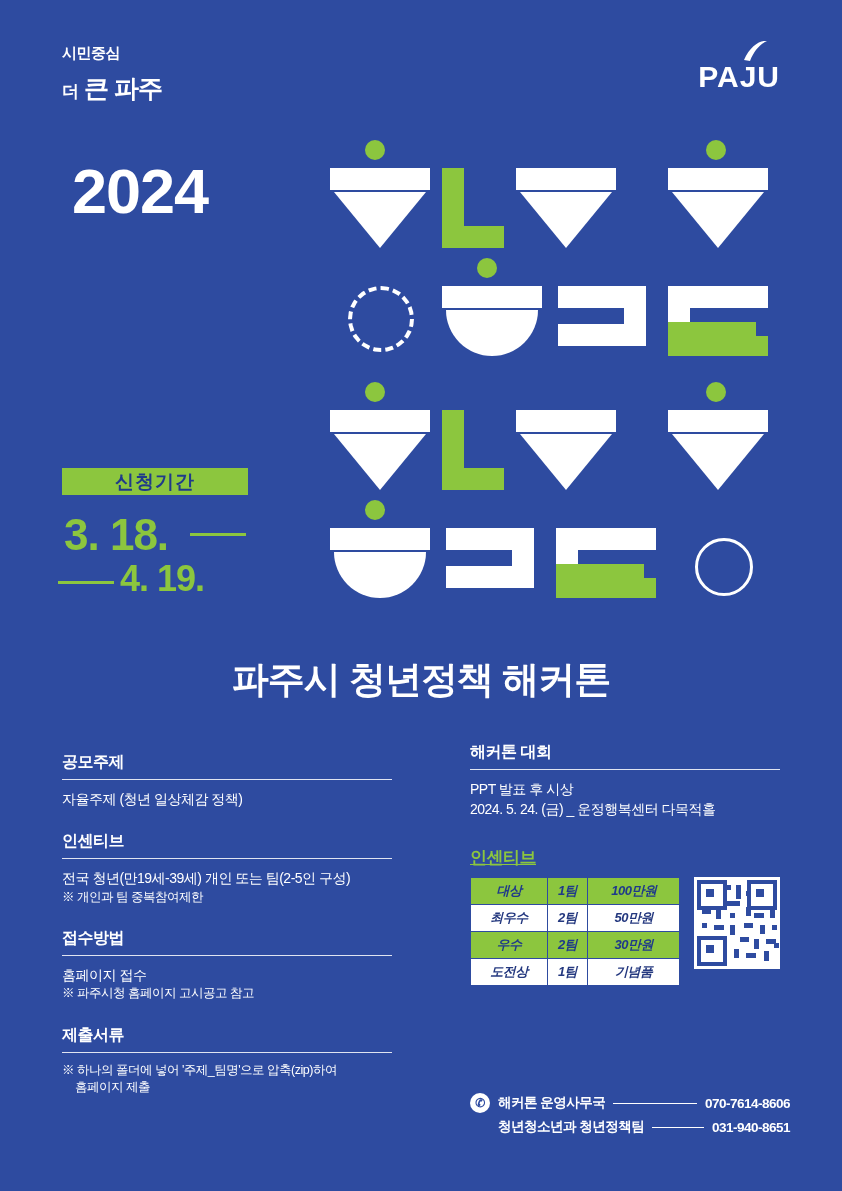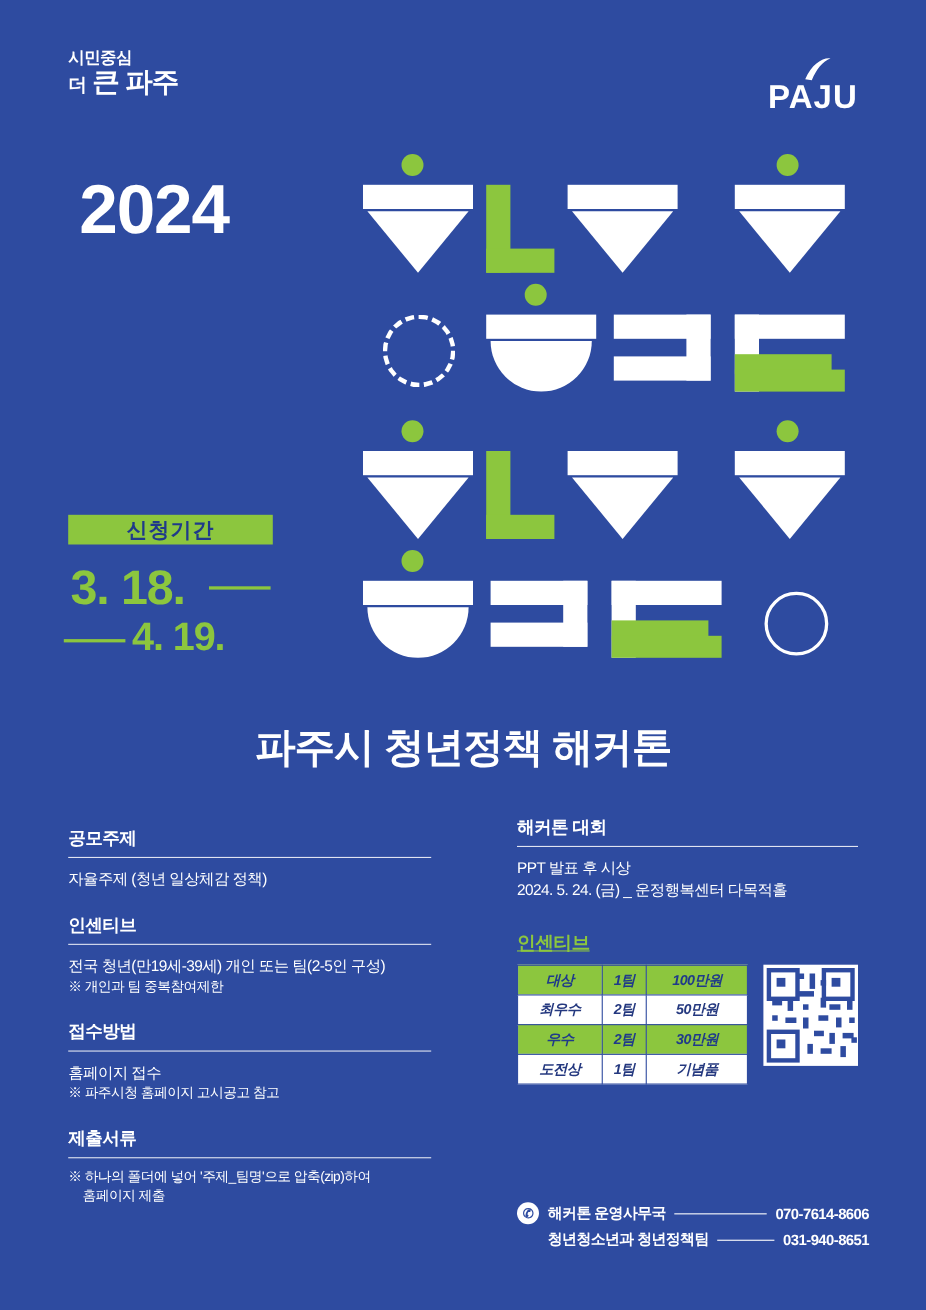--- a/index.html
+++ b/index.html
@@ -30,35 +30,35 @@
     top: 45px;
     line-height: 1;
   }
   .brand .line1 {
     font-size: 15px;
     font-weight: bold;
     letter-spacing: -0.5px;
     color: #ffffff;
   }
   .brand .line2 {
-    margin-top: 3px;
+    margin-top: 16px;
     font-size: 25px;
     font-weight: bold;
     letter-spacing: -1px;
     color: #ffffff;
   }
   .brand .line2 .small {
     font-size: 17px;
   }
 
   .paju-logo {
     position: absolute;
     right: 62px;
-    top: 52px;
-    text-align: left;
+    top: 40px;
+    text-align: center;
   }
   .paju-logo .mark {
     display: block;
     height: 22px;
     position: relative;
   }
   .paju-logo .word {
     font-size: 30px;
     font-weight: bold;
     letter-spacing: 1px;

